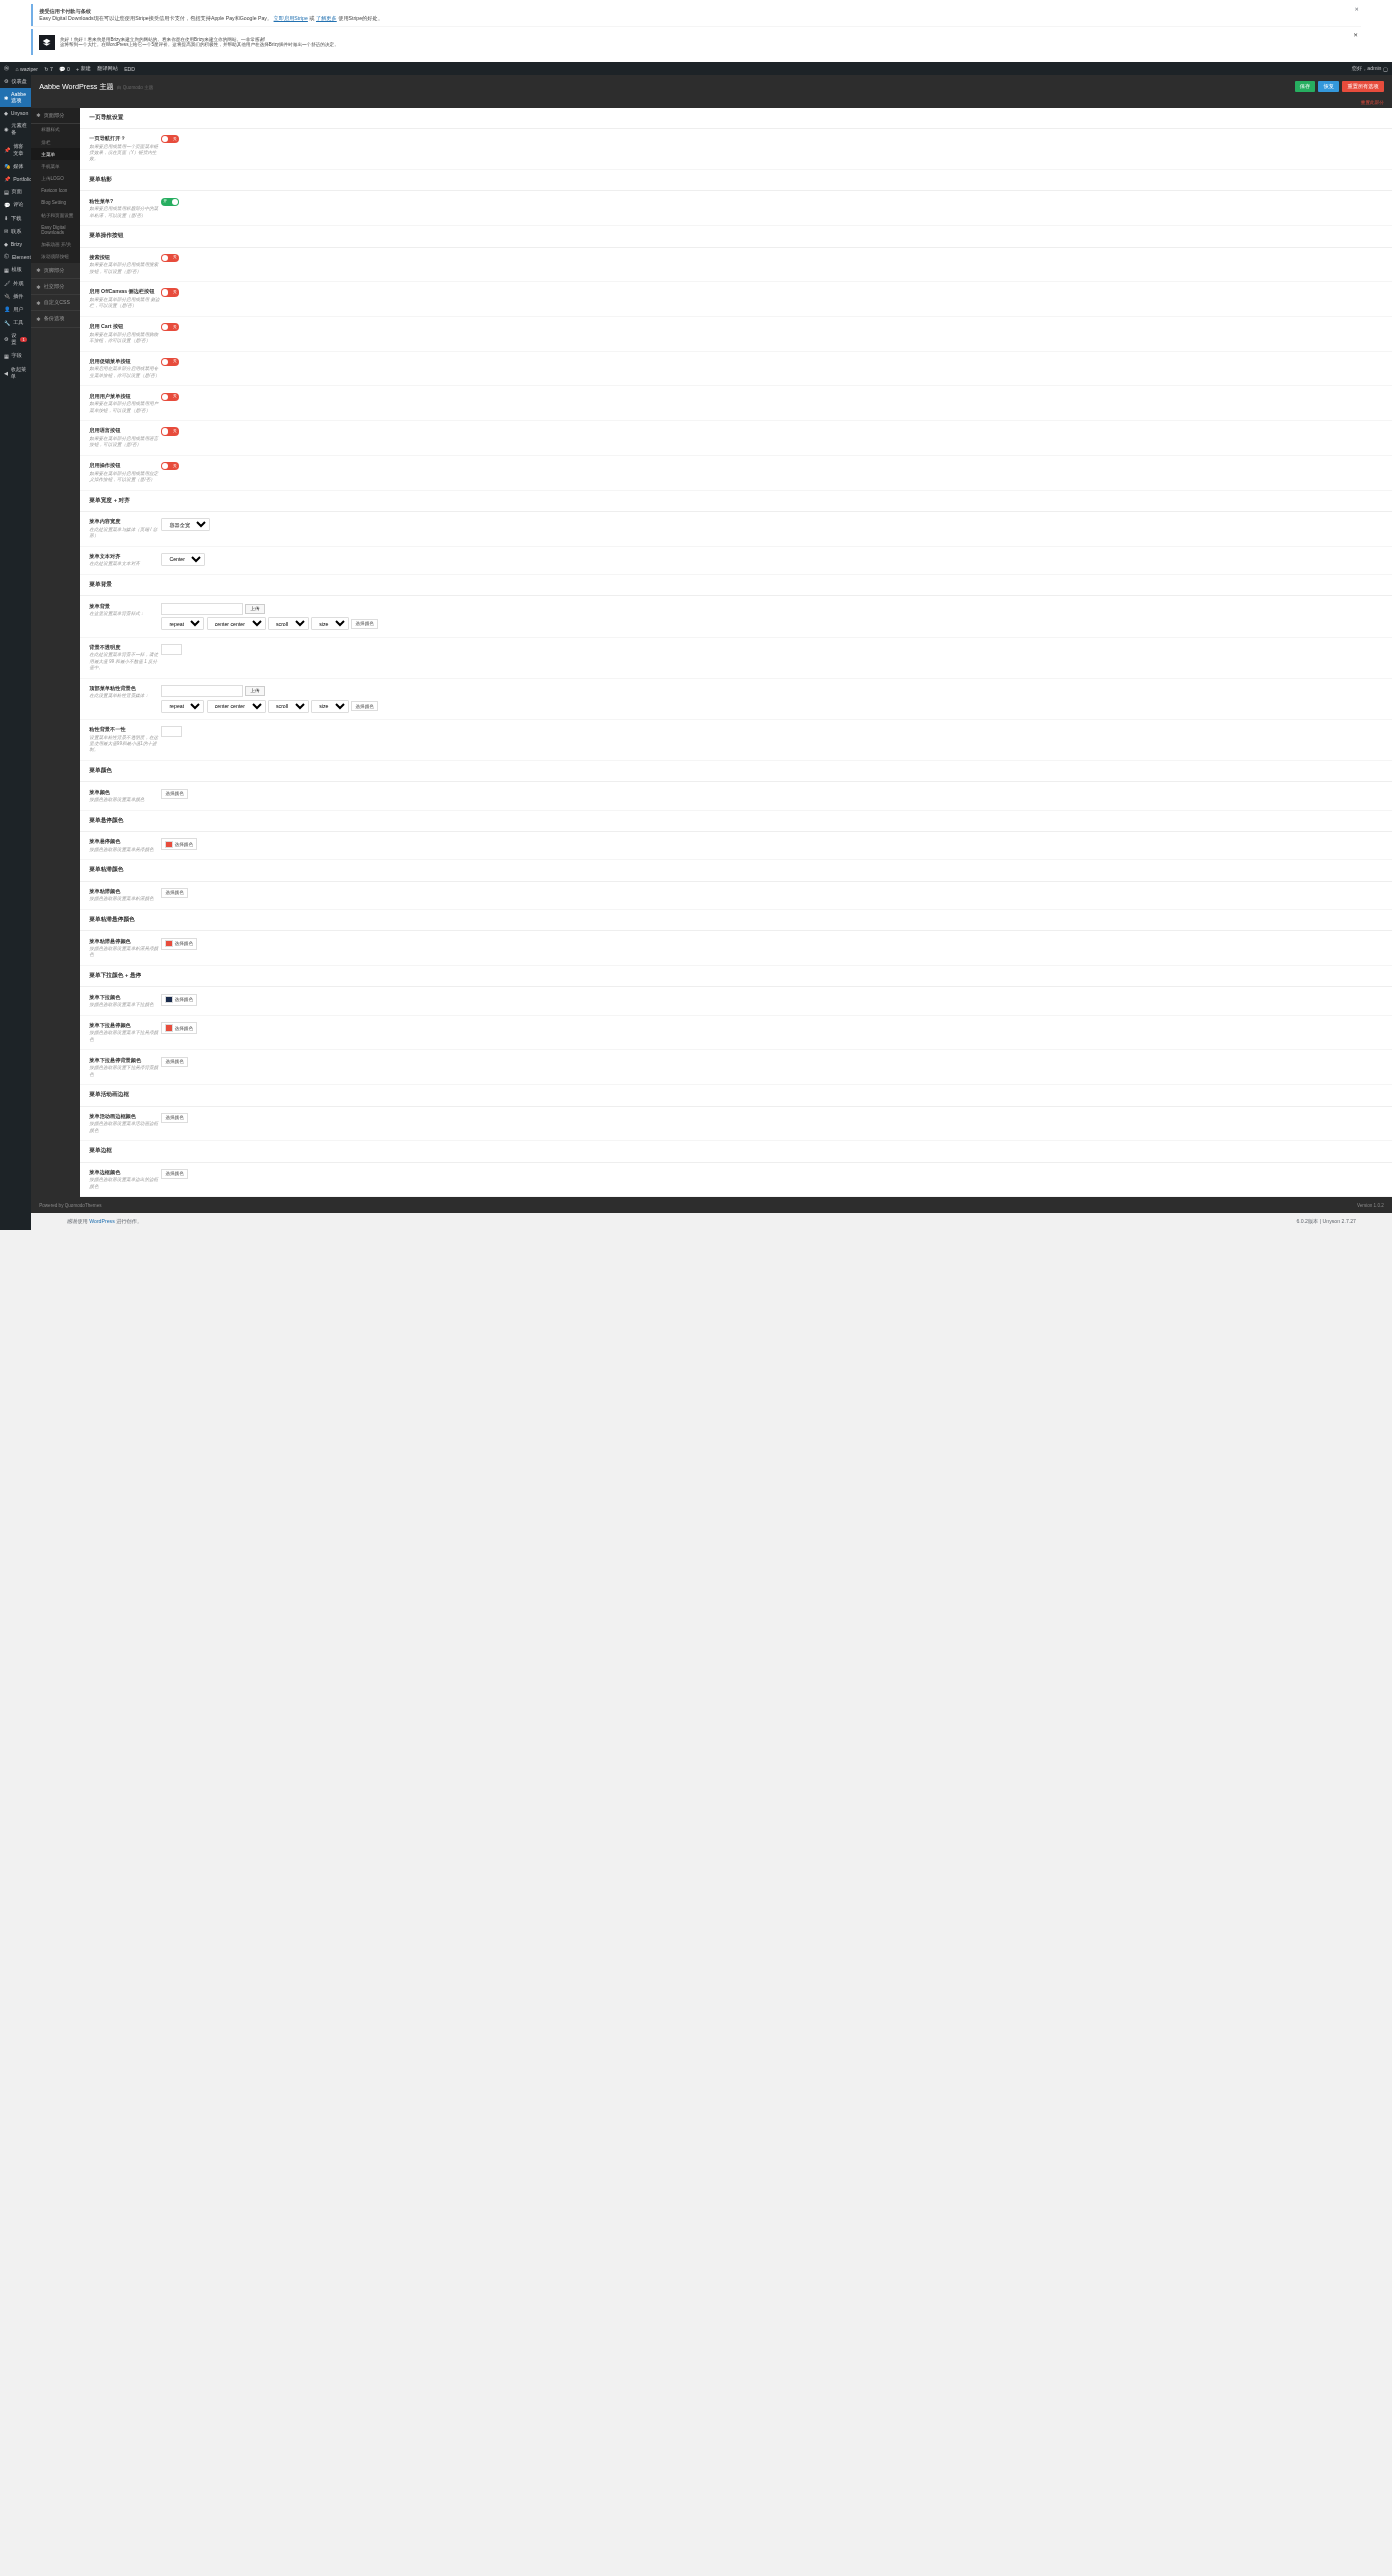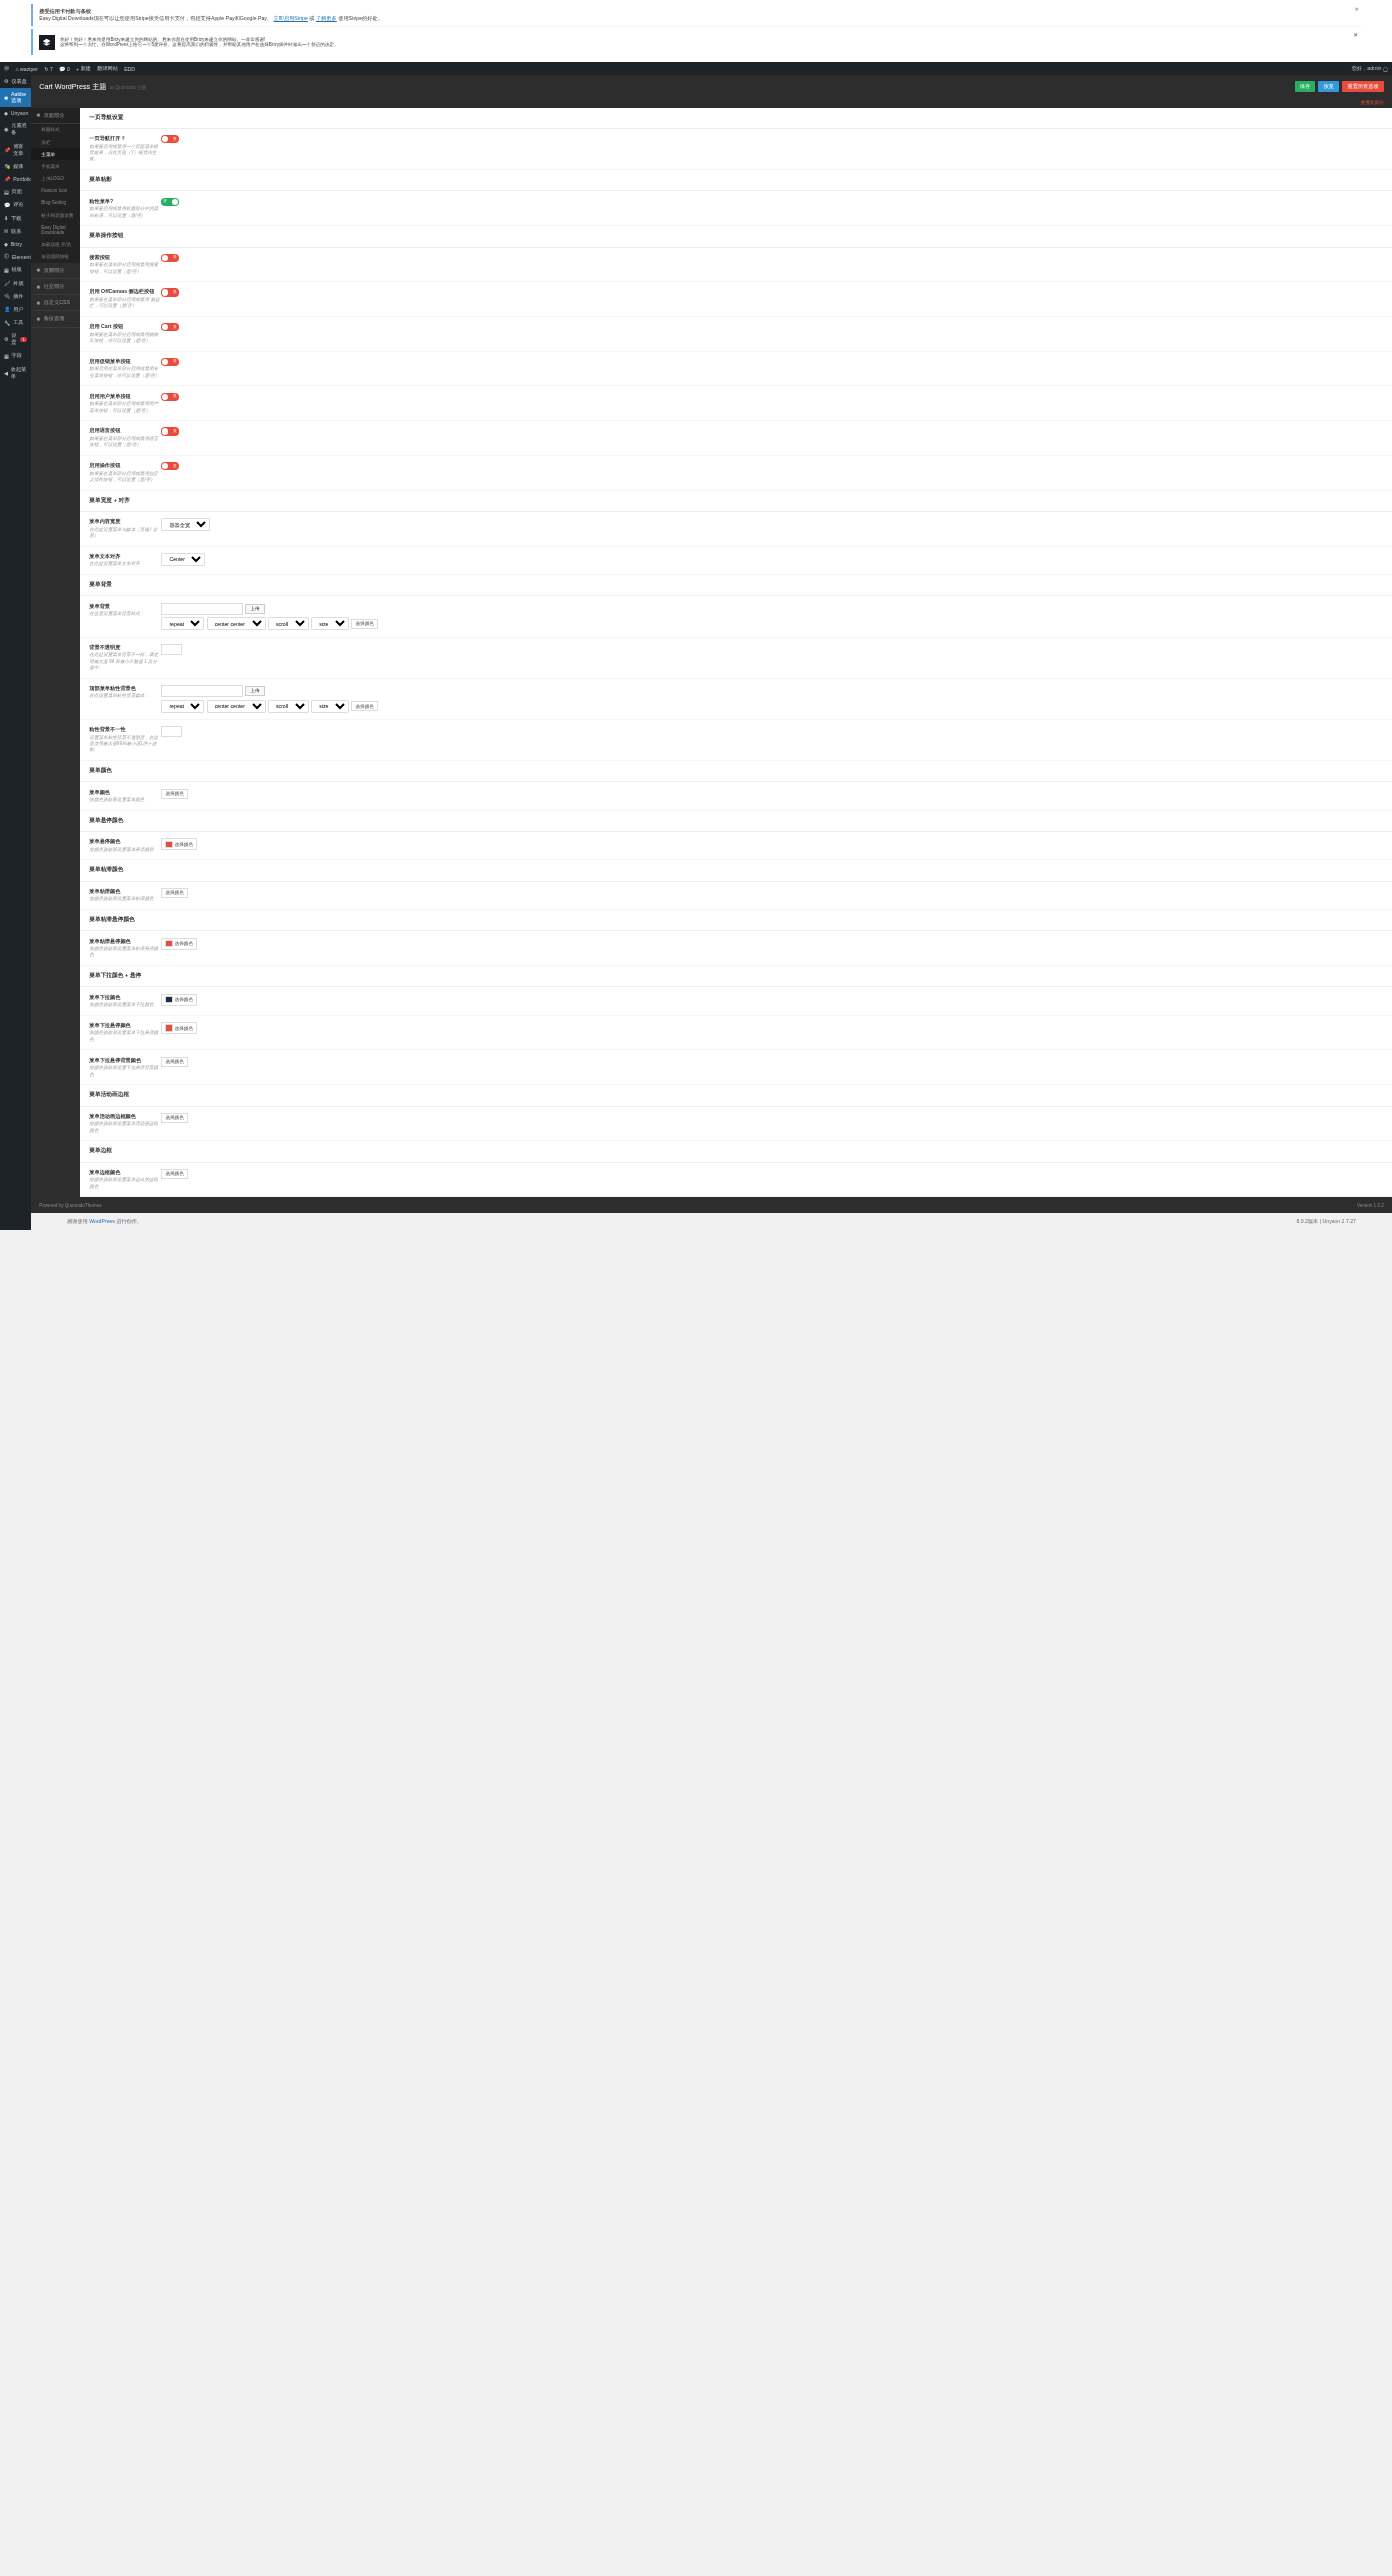--- a/index.html
+++ b/index.html
@@ -125,21 +125,21 @@
     <div class="item">🔌 <span>插件</span></div>
     <div class="item">👤 <span>用户</span></div>
     <div class="item">🔧 <span>工具</span></div>
     <div class="item">⚙ <span>设置</span> <span class="badge">1</span></div>
     <div class="item">▦ <span>字段</span></div>
     <div class="item">◀ <span>收起菜单</span></div>
   </div>
 
   <div class="main">
     <div class="panel-header">
-      <h1><span>Cart WordPress 主题</span><span class="sub">由 Quomodo 主题</span></h1>
+      <h1><span>Aabbe WordPress 主题</span><span class="sub">由 Quomodo 主题</span></h1>
       <div class="btns">
         <button class="btn btn-save">保存</button>
         <button class="btn btn-restore">恢复</button>
         <button class="btn btn-reset">重置所有选项</button>
       </div>
     </div>
     <div class="reset-link"><span>重置此部分</span></div>
 
     <div class="panel-body">
       <div class="side-nav">

